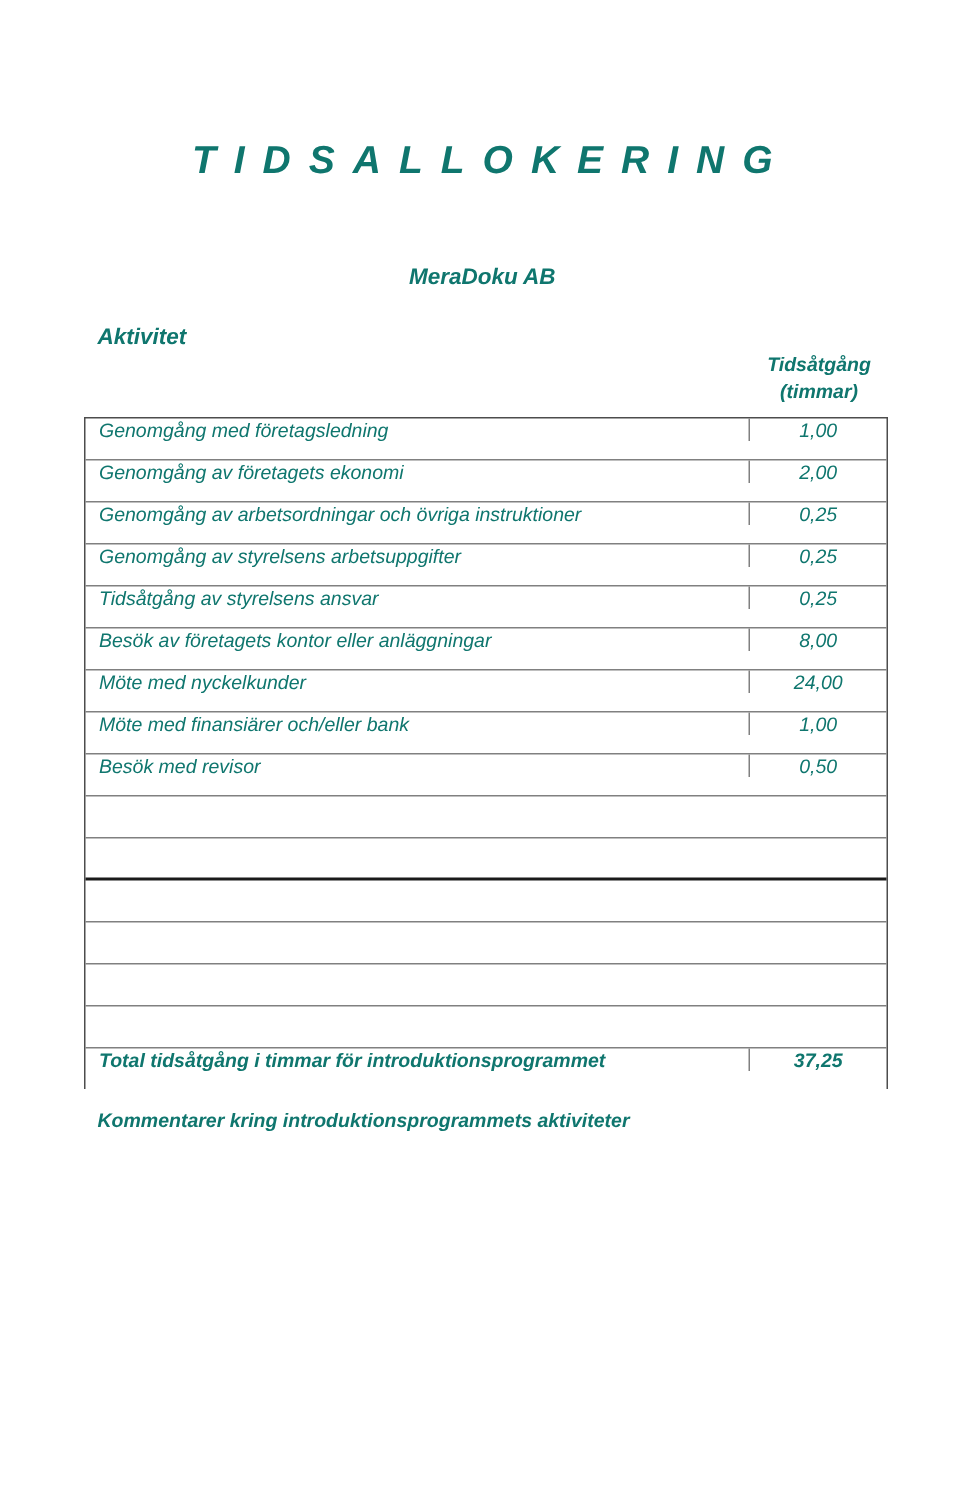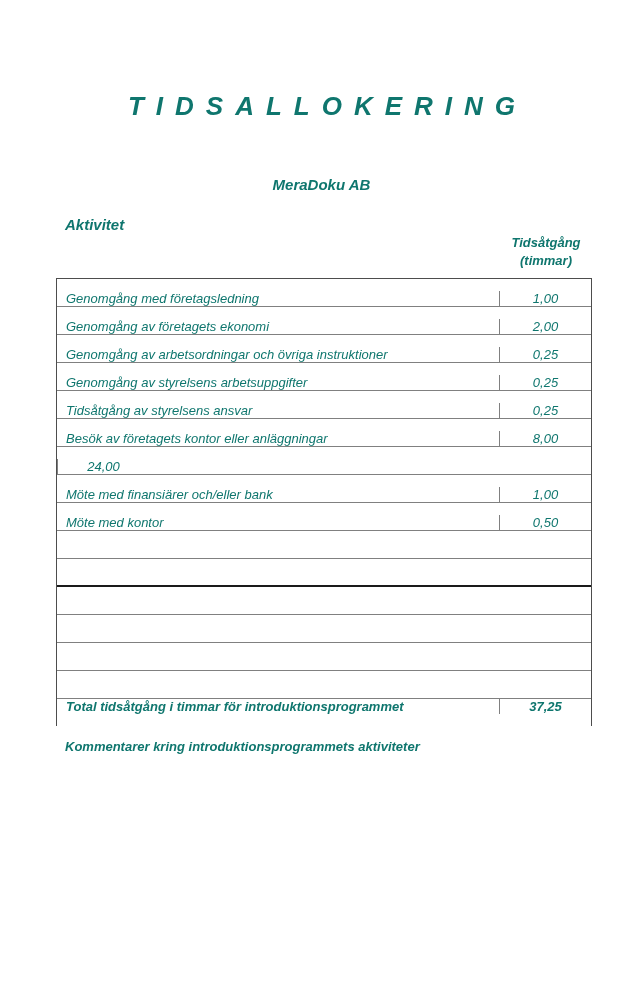--- a/index.html
+++ b/index.html
@@ -82,21 +82,21 @@
     border-left: 1px solid var(--border-outer);
     border-right: 1px solid var(--border-outer);
     box-sizing: border-box;
     font-size: 13px;
   }
   .row {
     display: flex;
     height: 28px;
     box-sizing: border-box;
     border-bottom: 1px solid var(--border-inner);
-    align-items: flex-end;
+    align-items: flex-start;
   }
   .row.thick {
     border-bottom: 2px solid var(--border-thick);
   }
   .cell {
     display: flex;
     align-items: center;
     box-sizing: border-box;
   }
   .cell.label {
@@ -163,28 +163,29 @@
         </div>
         <div class="row">
           <div class="cell label">Tidsåtgång av styrelsens ansvar</div>
           <div class="cell value">0,25</div>
         </div>
         <div class="row">
           <div class="cell label">Besök av företagets kontor eller anläggningar</div>
           <div class="cell value">8,00</div>
         </div>
         <div class="row">
+          <div class="cell label">Möte med nyckelkunder</div>
           <div class="cell value">24,00</div>
         </div>
         <div class="row">
           <div class="cell label">Möte med finansiärer och/eller bank</div>
           <div class="cell value">1,00</div>
         </div>
         <div class="row">
-          <div class="cell label">Möte med kontor</div>
+          <div class="cell label">Besök med revisor</div>
           <div class="cell value">0,50</div>
         </div>
         <div class="row">
           <div class="cell label"></div>
           <div class="cell value"></div>
         </div>
         <div class="row thick">
           <div class="cell label"></div>
           <div class="cell value"></div>
         </div>

